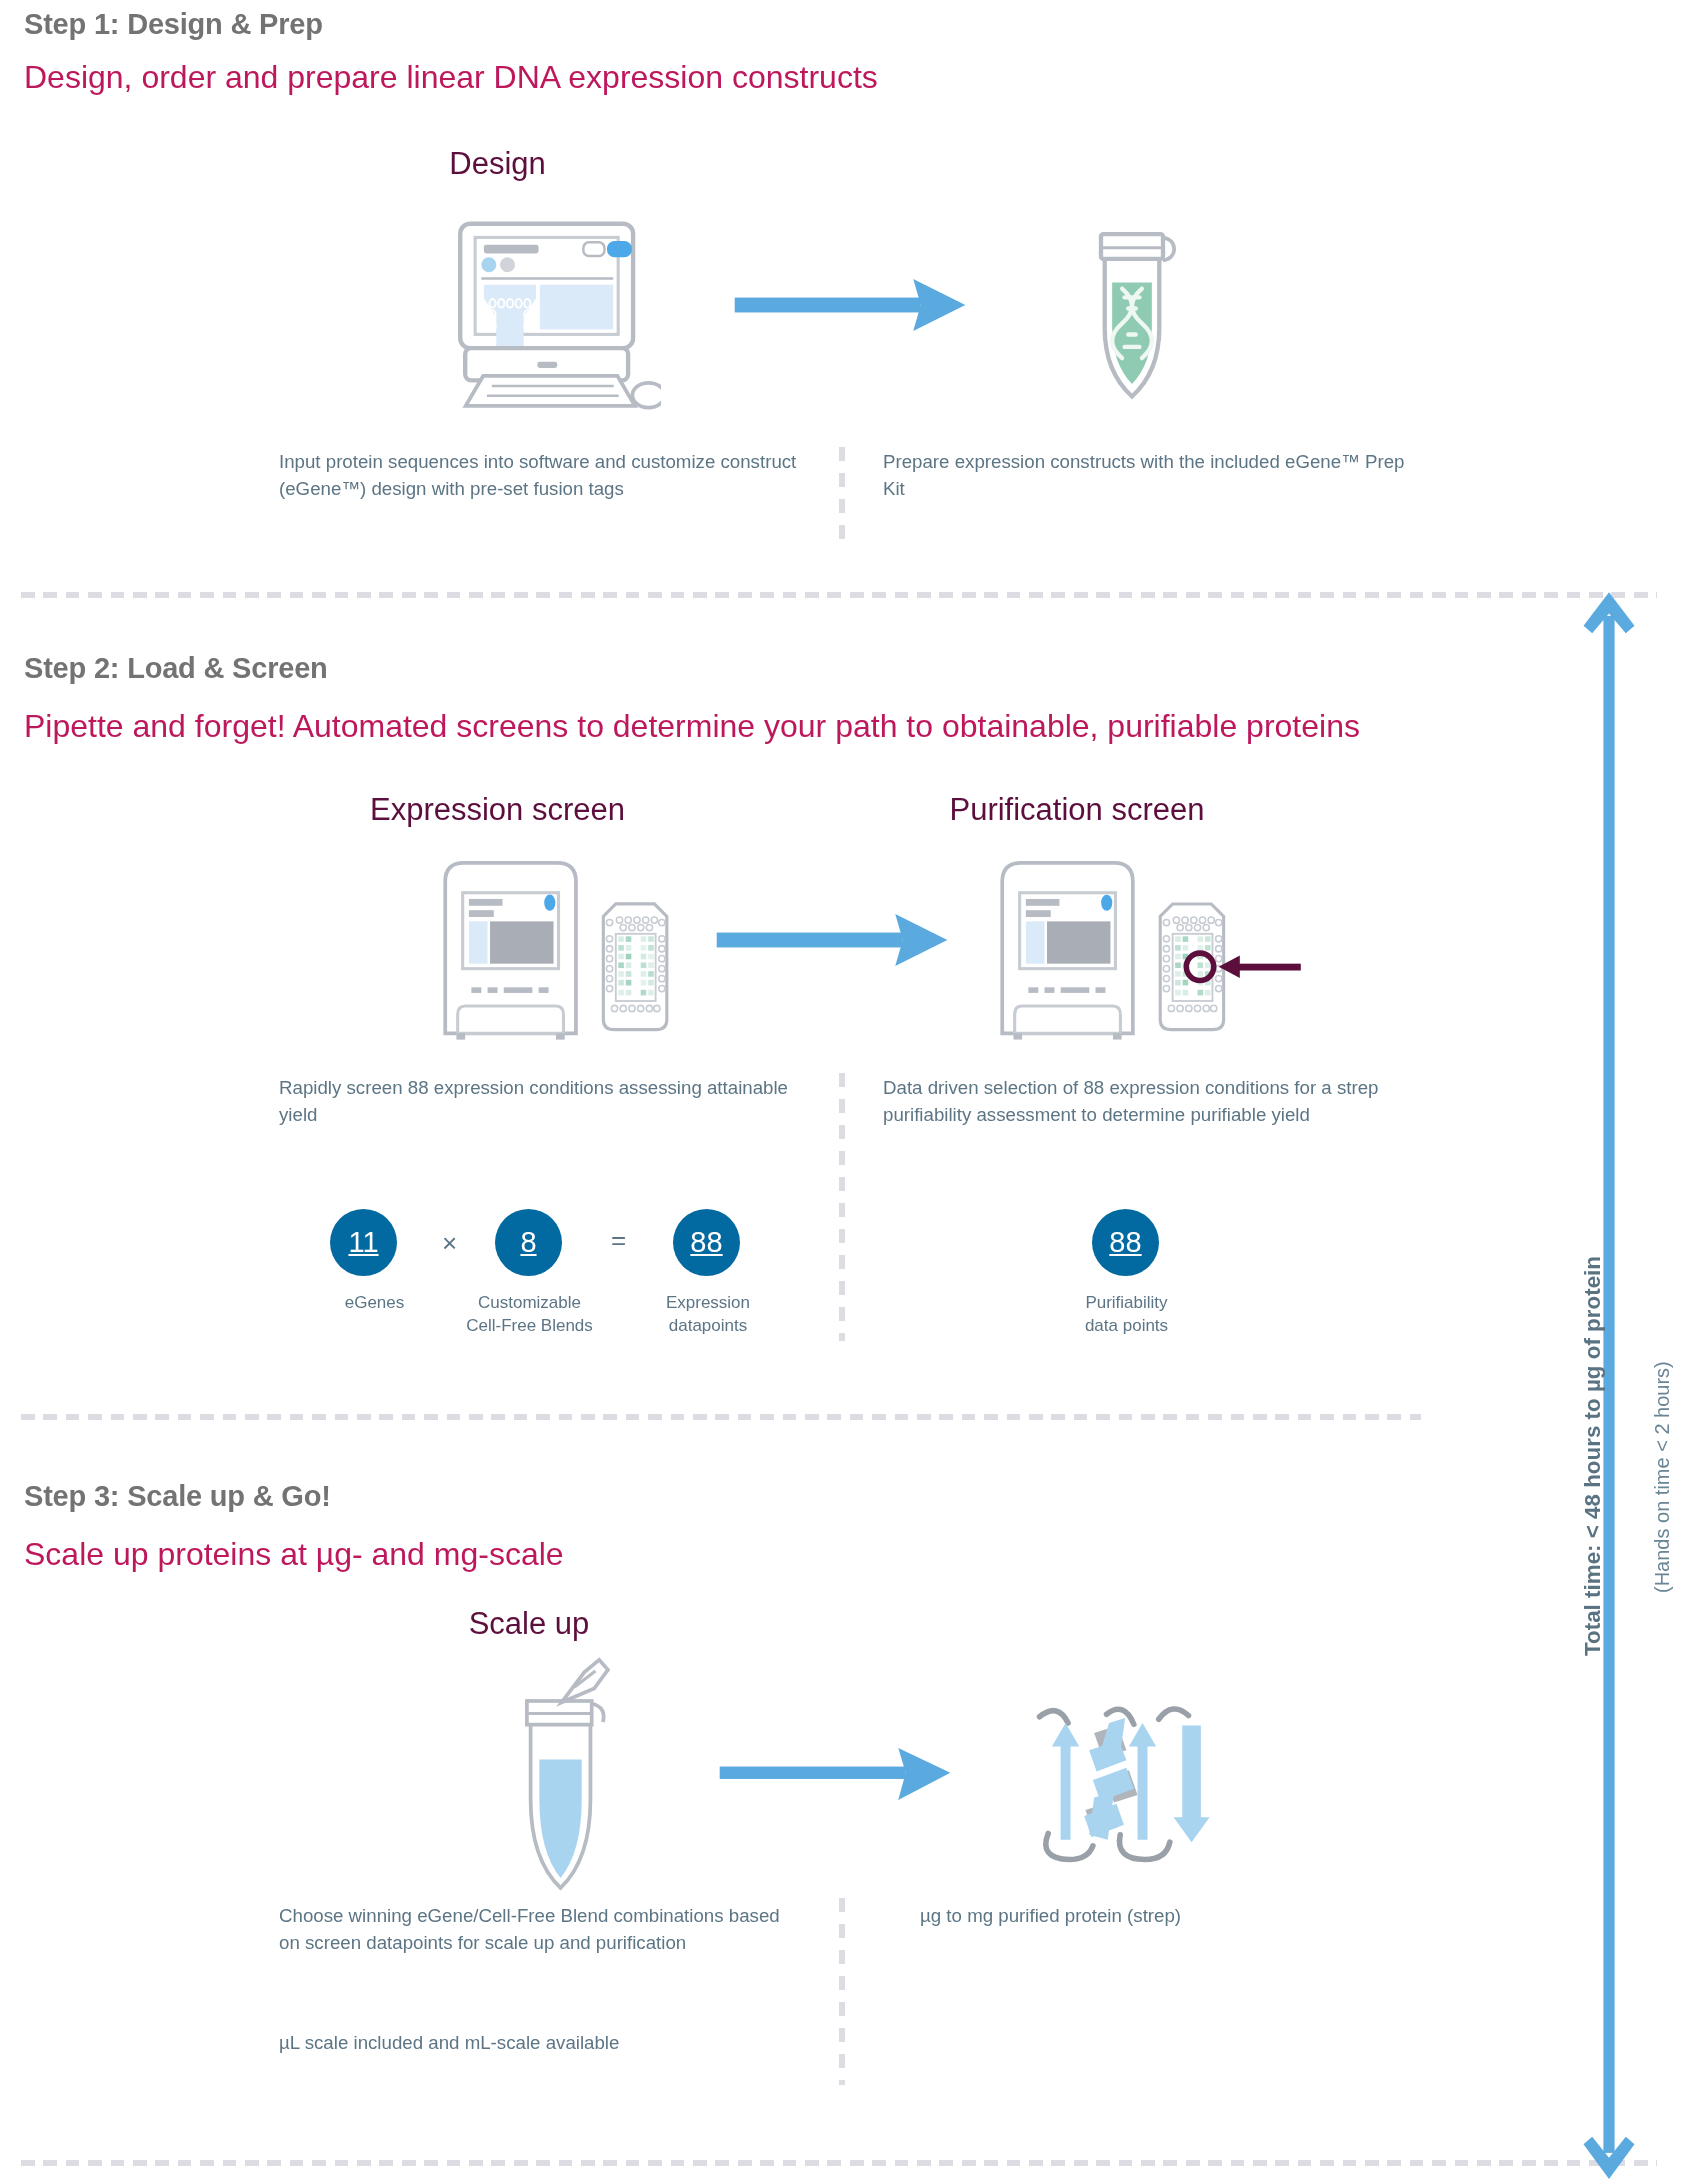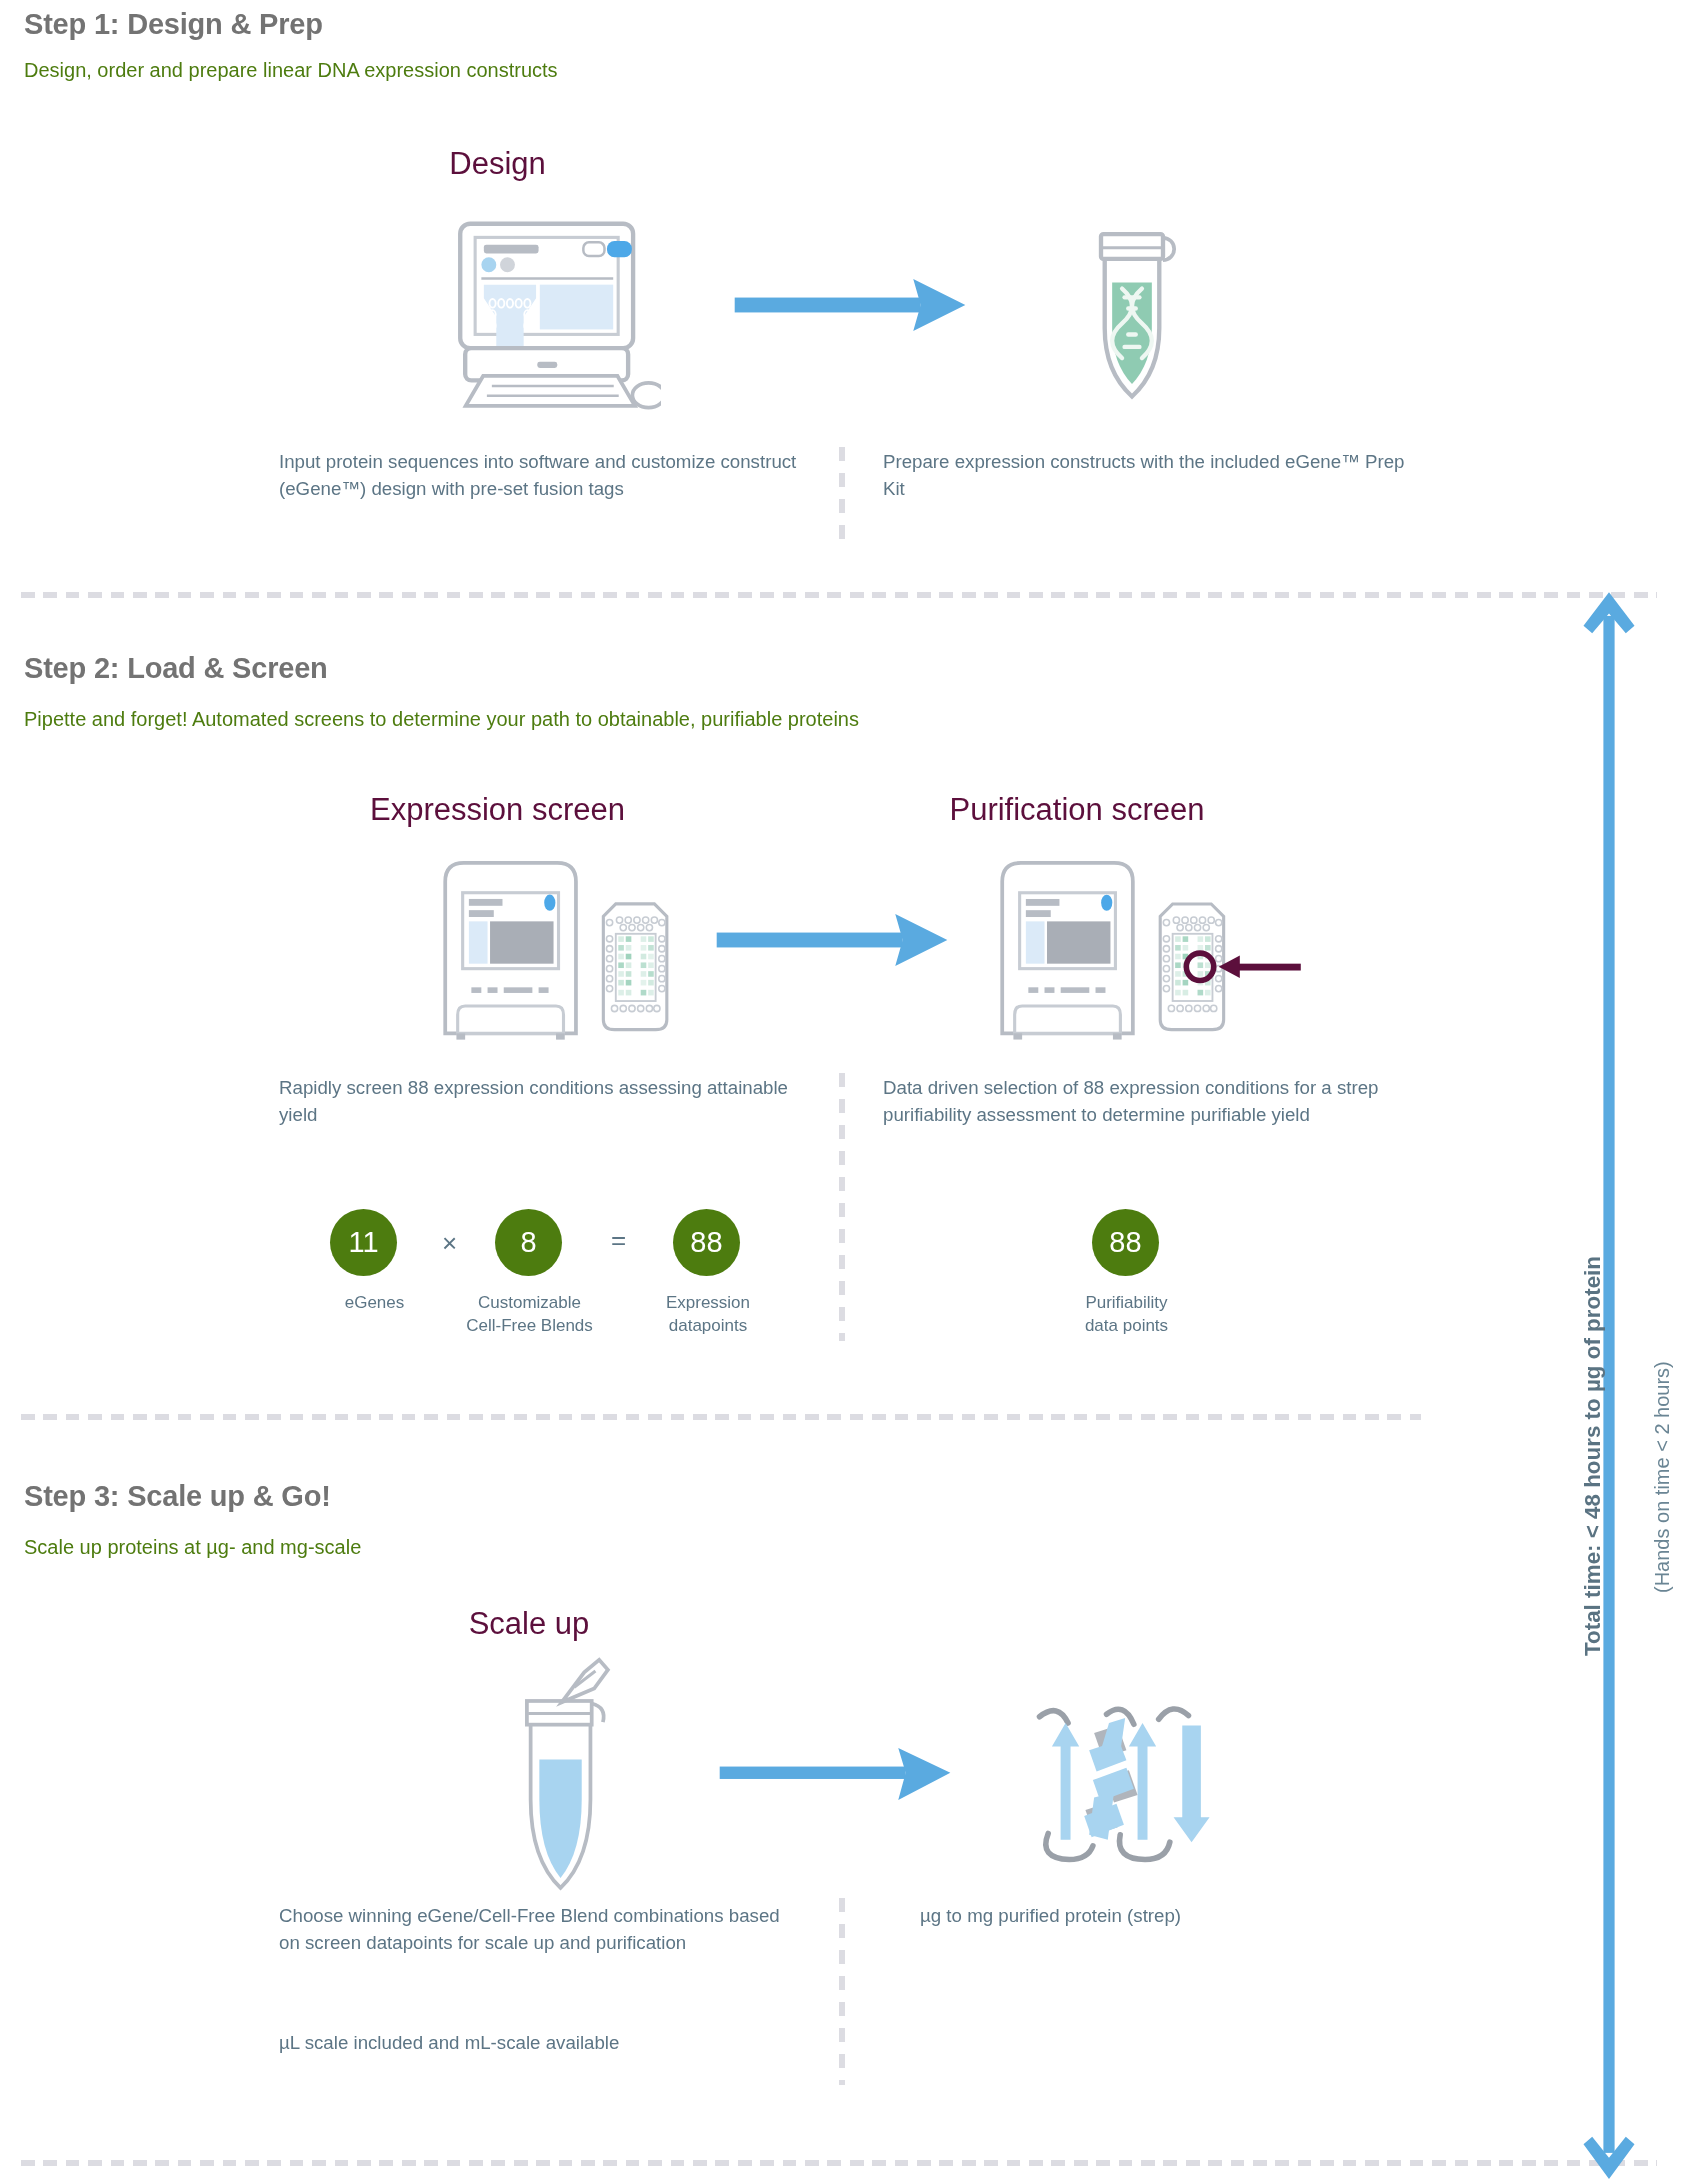--- a/index.html
+++ b/index.html
@@ -15,22 +15,22 @@
   .step-title {
     position: absolute;
     font-size: 29px;
     font-weight: bold;
     color: #737373;
     letter-spacing: -0.2px;
     white-space: nowrap;
   }
   .step-sub {
     position: absolute;
-    font-size: 20px;
-    color: #4d7c0f;
+    font-size: 32px;
+    color: #be185d;
     white-space: nowrap;
     text-align: center;
   }
   .panel-title {
     position: absolute;
     font-size: 31px;
     color: #5c0f3c;
     white-space: nowrap;
     text-align: center;
   }
@@ -66,24 +66,24 @@
     width: 5.6px;
     background-image: repeating-linear-gradient(to bottom,
       #dcdce2 0px, #dcdce2 13.7px, rgba(255,255,255,0) 13.7px, rgba(255,255,255,0) 26px);
   }
 
   
   .badge {
     position: absolute;
     width: 67px; height: 67px;
     border-radius: 50%;
-    background: #4d7c0f;
+    background: #0369a1;
     color: #ffffff;
     font-size: 29px;
-    display: flex; align-items: center; justify-content: center;
+    display: flex; align-items: center; justify-content: center; text-decoration: underline;
   }
 
   
   .icon-host { position: absolute; }
   .vert-label {
     position: absolute;
     color: #5a7382;
     white-space: nowrap;
     transform-origin: 0 0;
   }

